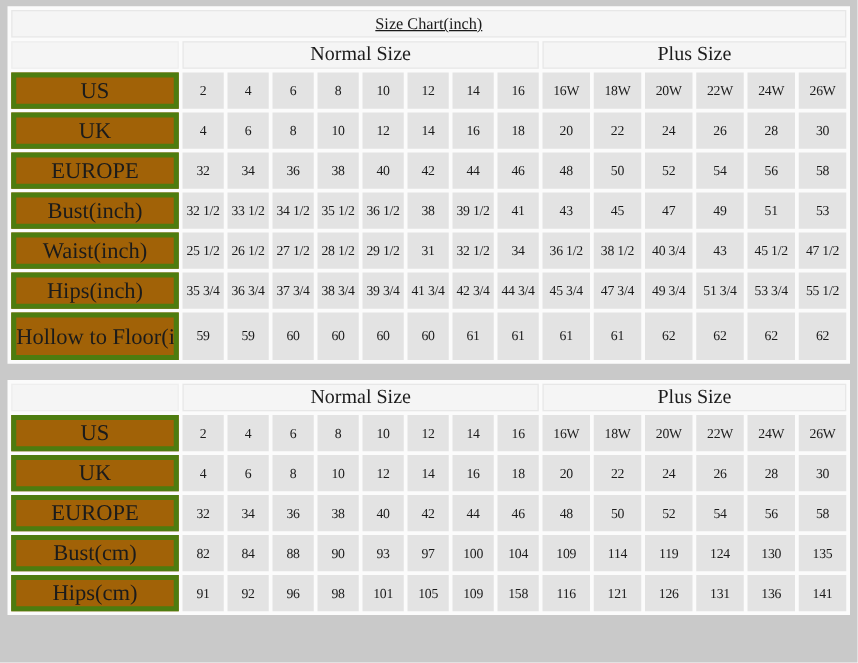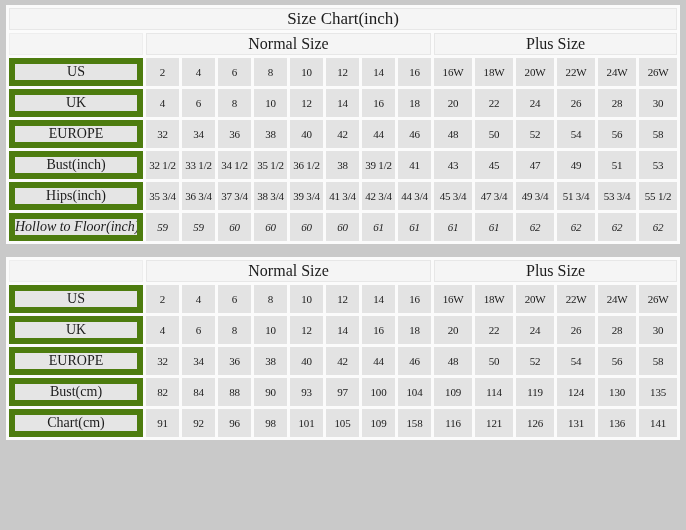--- a/index.html
+++ b/index.html
@@ -36,44 +36,45 @@
     text-align: center;
     vertical-align: middle;
     white-space: nowrap;
     overflow: hidden;
   }
   td.hdr {
     background: #f5f5f5;
     border: 1px solid #e7e7e7;
   }
   td.title {
-    font-size: 17px;
+    font-size: 13px;
     height: 20px;
+    text-decoration: underline;
   }
   td.group {
     font-size: 16px;
     height: 20px;
     margin-top: 48px;
   }
   td.corner {
     background: #f5f5f5;
     border: 1px solid #eeeeee;
   }
   td.lbl {
-    background: #e5e5e5;
-    border: 6px solid #4d7c0f;
-    font-size: 14px;
+    background: #a16207;
+    border: 4px solid #4d7c0f;
+    font-size: 18px;
   }
   td.val {
     background: #e3e3e3;
     font-size: 11px;
     letter-spacing: -0.2px;
   }
   tbody tr { height: 25px; }
-  tbody tr:nth-child(6) { height: 27px; font-style: italic; }
+  tbody tr:nth-child(6) { height: 27px; }
   tbody tr:nth-child(7) { height: 38px; }
 </style>
 </head>
 <body>
 
 <div class="wrap">
 
   <table class="size-chart" id="table-0">
     <colgroup>
       <col class="c-label">
@@ -165,20 +166,37 @@
           <td class="val">39 1/2</td>
           <td class="val">41</td>
           <td class="val">43</td>
           <td class="val">45</td>
           <td class="val">47</td>
           <td class="val">49</td>
           <td class="val">51</td>
           <td class="val">53</td>
         </tr>
         <tr>
+          <td class="lbl">Waist(inch)</td>
+          <td class="val">25 1/2</td>
+          <td class="val">26 1/2</td>
+          <td class="val">27 1/2</td>
+          <td class="val">28 1/2</td>
+          <td class="val">29 1/2</td>
+          <td class="val">31</td>
+          <td class="val">32 1/2</td>
+          <td class="val">34</td>
+          <td class="val">36 1/2</td>
+          <td class="val">38 1/2</td>
+          <td class="val">40 3/4</td>
+          <td class="val">43</td>
+          <td class="val">45 1/2</td>
+          <td class="val">47 1/2</td>
+        </tr>
+        <tr>
           <td class="lbl">Hips(inch)</td>
           <td class="val">35 3/4</td>
           <td class="val">36 3/4</td>
           <td class="val">37 3/4</td>
           <td class="val">38 3/4</td>
           <td class="val">39 3/4</td>
           <td class="val">41 3/4</td>
           <td class="val">42 3/4</td>
           <td class="val">44 3/4</td>
           <td class="val">45 3/4</td>
@@ -296,21 +314,21 @@
           <td class="val">100</td>
           <td class="val">104</td>
           <td class="val">109</td>
           <td class="val">114</td>
           <td class="val">119</td>
           <td class="val">124</td>
           <td class="val">130</td>
           <td class="val">135</td>
         </tr>
         <tr>
-          <td class="lbl">Chart(cm)</td>
+          <td class="lbl">Hips(cm)</td>
           <td class="val">91</td>
           <td class="val">92</td>
           <td class="val">96</td>
           <td class="val">98</td>
           <td class="val">101</td>
           <td class="val">105</td>
           <td class="val">109</td>
           <td class="val">158</td>
           <td class="val">116</td>
           <td class="val">121</td>

